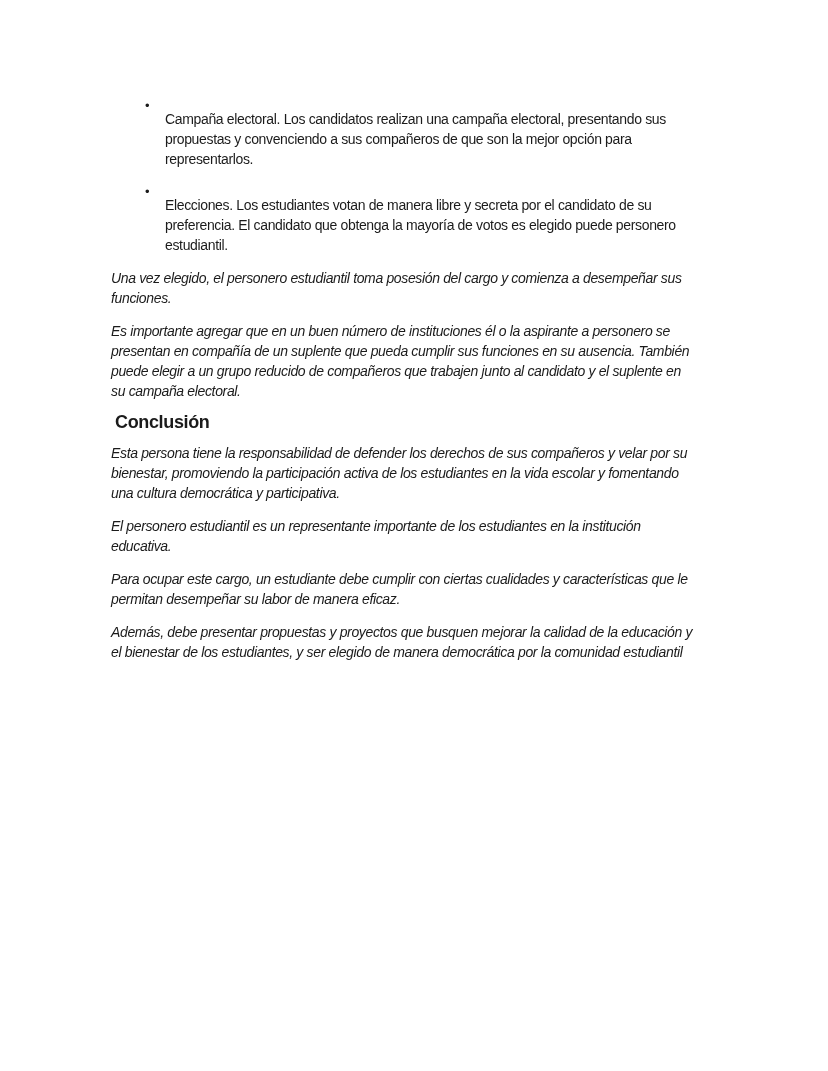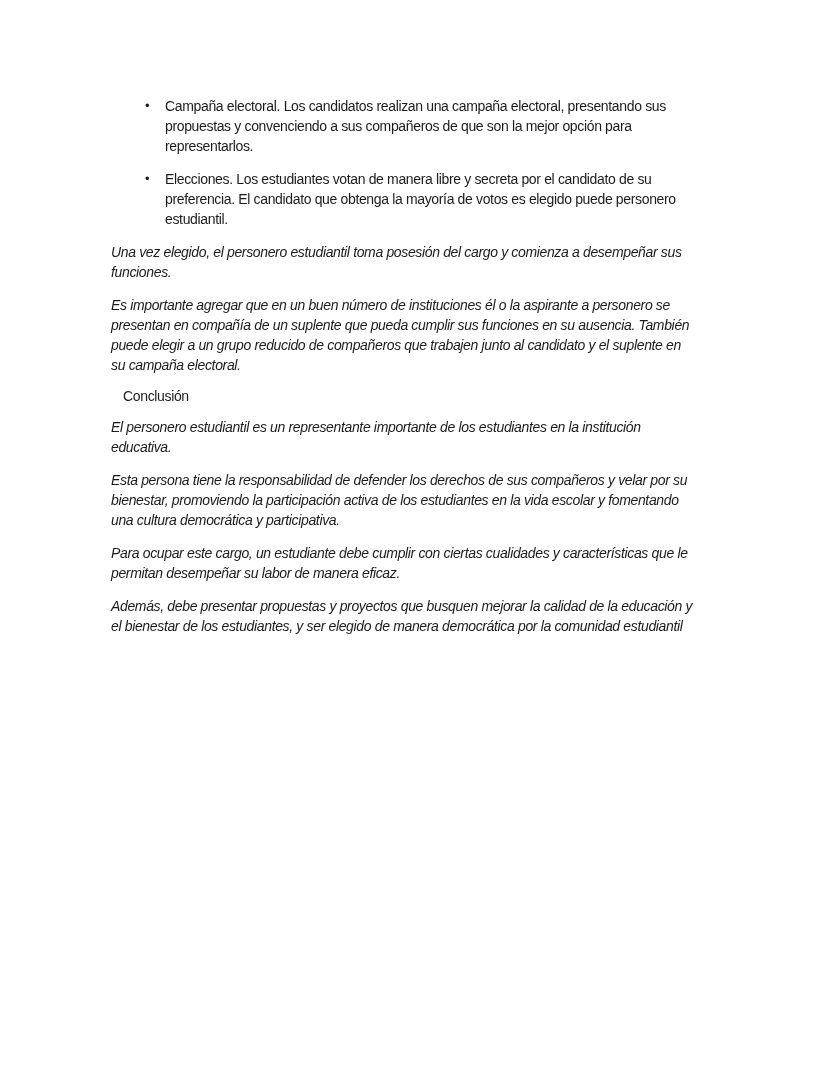--- a/index.html
+++ b/index.html
@@ -35,25 +35,26 @@
     margin: 0 0 13px 0;
   }
   .bullet-marker {
     flex: 0 0 54px;
     box-sizing: border-box;
     padding-left: 34px;
     font-size: 13px;
   }
   .bullet-text {
     white-space: pre;
+    margin-top: 13px;
   }
   .heading {
-    font-size: 14px;
-    font-weight: normal;
-    margin: -2px 0 11px 8px;
+    font-size: 18px;
+    font-weight: bold;
+    margin: -2px 0 11px 0;
     padding-left: 4px;
     white-space: pre;
   }
 </style>
 </head>
 <body>
 
 <div class="page">
   <div class="content">
 
@@ -74,26 +75,26 @@
     <p class="para">Una vez elegido, el personero estudiantil toma posesión del cargo y comienza a desempeñar sus
 funciones.</p>
 
     <p class="para">Es importante agregar que en un buen número de instituciones él o la aspirante a personero se
 presentan en compañía de un suplente que pueda cumplir sus funciones en su ausencia. También
 puede elegir a un grupo reducido de compañeros que trabajen junto al candidato y el suplente en
 su campaña electoral.</p>
 
     <h2 class="heading">Conclusión</h2>
 
-    <p class="para">El personero estudiantil es un representante importante de los estudiantes en la institución
-educativa.</p>
-
     <p class="para">Esta persona tiene la responsabilidad de defender los derechos de sus compañeros y velar por su
 bienestar, promoviendo la participación activa de los estudiantes en la vida escolar y fomentando
 una cultura democrática y participativa.</p>
+
+    <p class="para">El personero estudiantil es un representante importante de los estudiantes en la institución
+educativa.</p>
 
     <p class="para">Para ocupar este cargo, un estudiante debe cumplir con ciertas cualidades y características que le
 permitan desempeñar su labor de manera eficaz.</p>
 
     <p class="para">Además, debe presentar propuestas y proyectos que busquen mejorar la calidad de la educación y
 el bienestar de los estudiantes, y ser elegido de manera democrática por la comunidad estudiantil</p>
 
   </div>
 </div>
 

